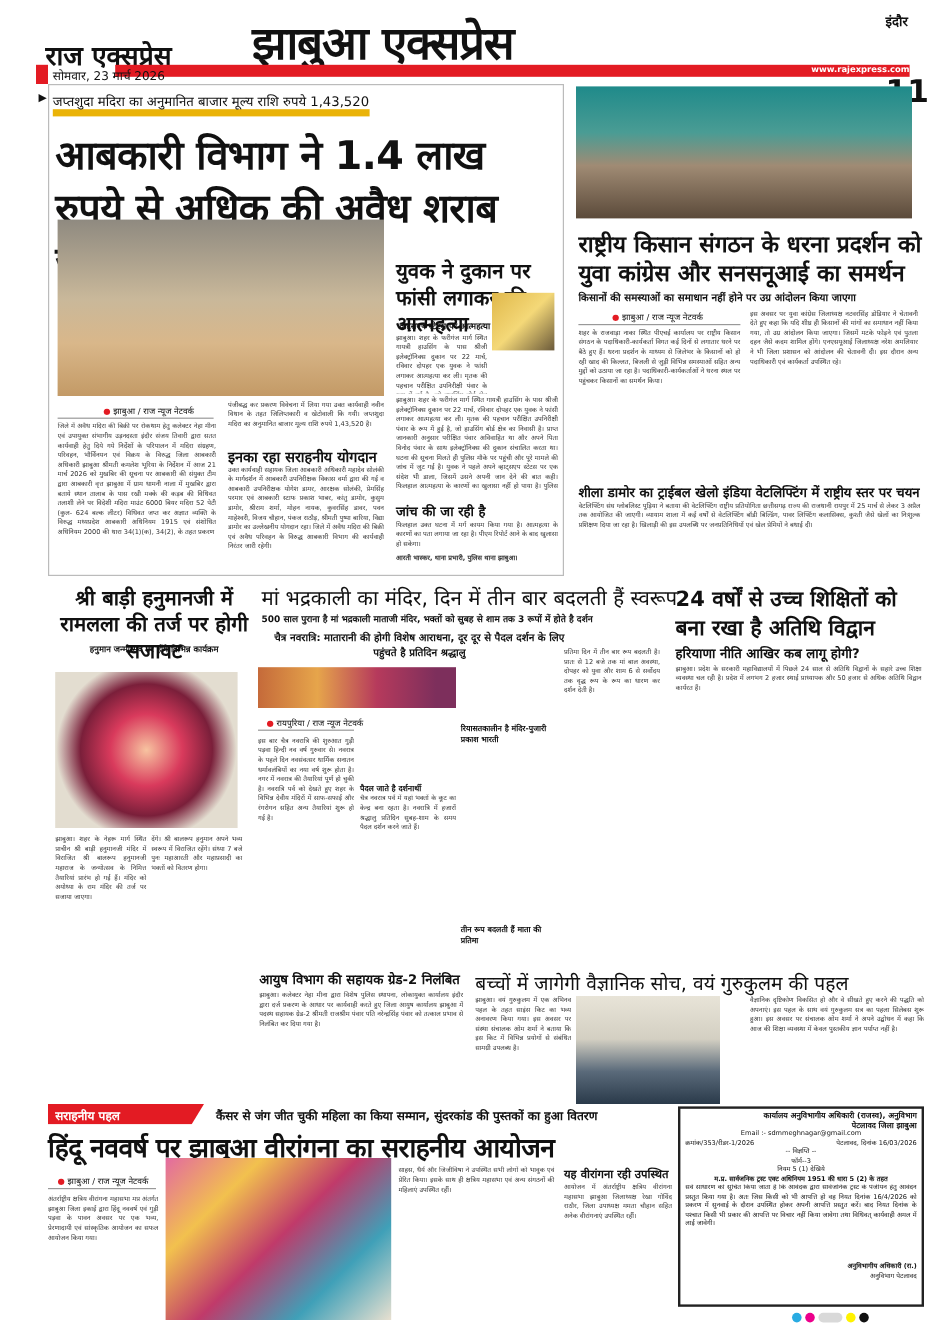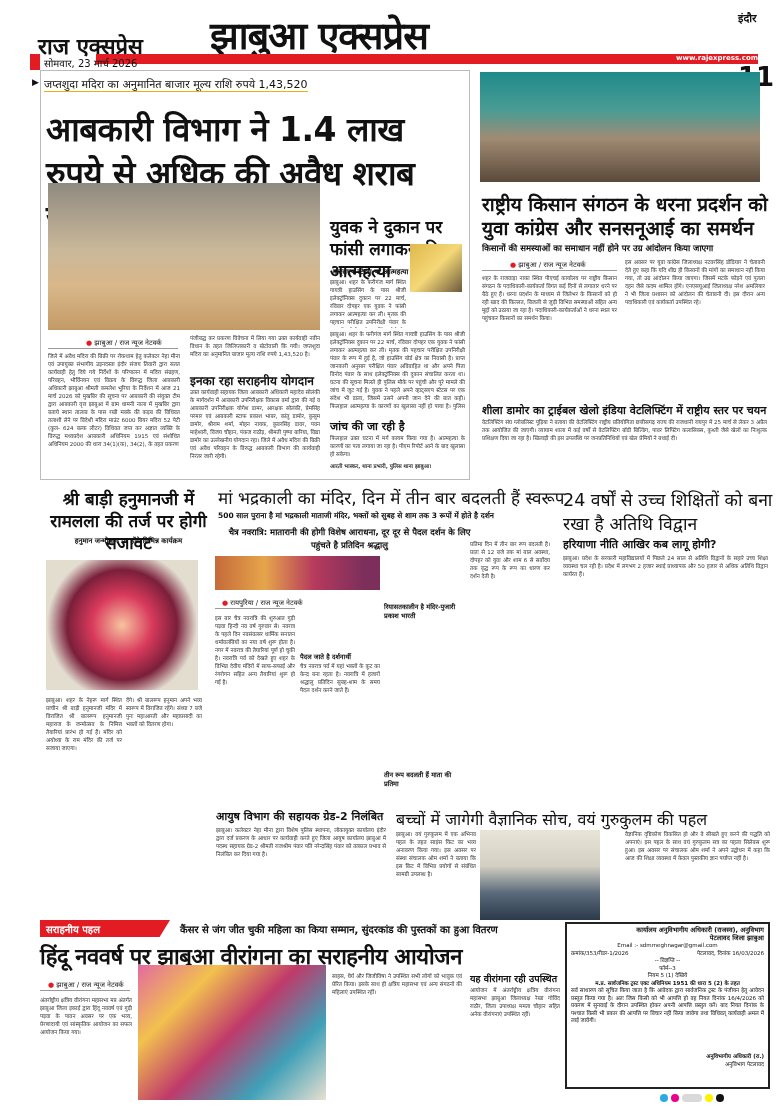--- a/index.html
+++ b/index.html
@@ -6,21 +6,21 @@
   body { width: 778px; height: 1108px; background: #fff; font-family: "DejaVu Sans", sans-serif; color: #111; overflow: hidden; position: relative; }
   .abs { position: absolute; }
   .masthead-brand { left: 38px; top: 30px; font-size: 22px; font-weight: bold; font-family: "DejaVu Serif", serif; }
   .masthead-date { left: 44px; top: 56px; font-size: 10px; }
   .masthead-title { left: 210px; top: 8px; font-size: 38px; font-weight: bold; letter-spacing: -1px; }
   .masthead-city { left: 738px; top: 10px; font-size: 11px; font-weight: bold; }
   .masthead-page { left: 738px; top: 22px; font-size: 26px; font-weight: bold; margin-top: 40px; }
   .redbar { left: 96px; top: 54px; width: 662px; height: 10px; background: #e31b23; }
   .redbar-small { left: 30px; top: 54px; width: 10px; height: 16px; background: #e31b23; }
   .url { right: 20px; top: 54px; font-size: 7px; color: #fff; font-weight: bold; }
-  .kicker { left: 44px; top: 76px; font-size: 11px; border-bottom: 1px solid #eab308; }
+  .kicker { left: 44px; top: 76px; font-size: 11px; border-bottom: 6px solid #eab308; }
   .kicker-arrow { left: 32px; top: 77px; font-size: 9px; }
   .headline-main { left: 46px; top: 108px; width: 420px; font-size: 33px; font-weight: bold; line-height: 44px; letter-spacing: -0.5px; }
   .photo-police { left: 48px; top: 183px; width: 272px; height: 147px; background: linear-gradient(180deg, #8f8a80 0%, #c9b89a 45%, #d9b78a 70%, #c39a66 100%); }
   .photo-protest { left: 480px; top: 72px; width: 280px; height: 110px; background: linear-gradient(180deg, #1f8a8a 0%, #4a9c94 35%, #a08b74 60%, #5b4a3a 100%); }
   .photo-suicide { left: 410px; top: 244px; width: 52px; height: 48px; background: linear-gradient(135deg, #e0b84a, #f4d878 50%, #6b5a3a); }
   .photo-hanuman { left: 46px; top: 560px; width: 152px; height: 130px; background: radial-gradient(circle at 50% 50%, #f7c3a0 0%, #d93a5c 30%, #7a1f3a 55%, #e3ddd0 75%); }
   .photo-bhadrakali { left: 215px; top: 556px; width: 165px; height: 34px; background: linear-gradient(90deg, #c56a3a, #e6a54b 30%, #b63a5c 60%, #7d2f5c 90%); }
   .photo-students { left: 480px; top: 830px; width: 120px; height: 90px; background: linear-gradient(180deg, #e8e4d8 0%, #d3cfc2 40%, #5a6a7a 70%, #2a3a4a 100%); }
   .photo-women { left: 138px; top: 965px; width: 188px; height: 135px; background: linear-gradient(135deg, #e36aa0 0%, #f2c14e 25%, #c03a6a 50%, #3fa0b8 75%, #e8e0d0 100%); }
   .headline-2 { left: 330px; top: 216px; font-size: 17px; font-weight: bold; line-height: 22px; width: 140px; }
@@ -31,21 +31,21 @@
   .byline:before { content: "\25CF  "; color: #e31b23; }
   .body { font-size: 5.5px; line-height: 8px; color: #333; text-align: justify; }
   .subhead { font-size: 12px; font-weight: bold; }
   .sheela { left: 482px; top: 402px; font-size: 11px; font-weight: bold; }
   .divider-h { height: 1px; background: #999; }
   .headline-hanuman { left: 46px; top: 488px; width: 165px; font-size: 17px; font-weight: bold; line-height: 22px; text-align: center; }
   .sub-hanuman { left: 46px; top: 536px; width: 165px; font-size: 7px; font-weight: bold; text-align: center; }
   .headline-bhadrakali { left: 218px; top: 486px; font-size: 17px; font-weight: normal; text-align: right; }
   .sub-bhadrakali-1 { left: 218px; top: 510px; font-size: 7.5px; font-weight: bold; }
   .sub-bhadrakali-2 { left: 222px; top: 526px; width: 255px; font-size: 8.5px; font-weight: bold; text-align: center; line-height: 13px; }
-  .headline-24 { left: 563px; top: 488px; width: 210px; font-size: 17.5px; font-weight: normal; line-height: 24px; }
+  .headline-24 { left: 563px; top: 488px; width: 210px; font-size: 17.5px; font-weight: bold; line-height: 24px; }
   .sub-24 { left: 563px; top: 536px; font-size: 11px; font-weight: bold; }
   .headline-ayush { left: 216px; top: 808px; font-size: 11px; font-weight: bold; }
   .headline-children { left: 396px; top: 808px; font-size: 16px; font-weight: normal; }
   .banner { left: 40px; top: 920px; width: 130px; height: 17px; background: #e31b23; color: #fff; font-size: 10px; font-weight: bold; padding: 2px 6px; clip-path: polygon(0 0,100% 0,92% 100%,0 100%); }
   .banner-text { left: 180px; top: 922px; font-size: 10px; font-weight: bold; }
   .headline-navvarsh { left: 40px; top: 940px; font-size: 22px; font-weight: bold; letter-spacing: -0.5px; }
   .side-sub { left: 470px; top: 972px; font-size: 9.5px; font-weight: bold; }
   .notice { left: 565px; top: 922px; width: 205px; height: 167px; border: 2px solid #222; padding: 3px 4px; font-size: 5.5px; line-height: 7.5px; }
   .notice .nt-title { font-weight: bold; font-size: 6.5px; text-align: right; margin-left: 44px; }
   .notice .center { text-align: center; }

